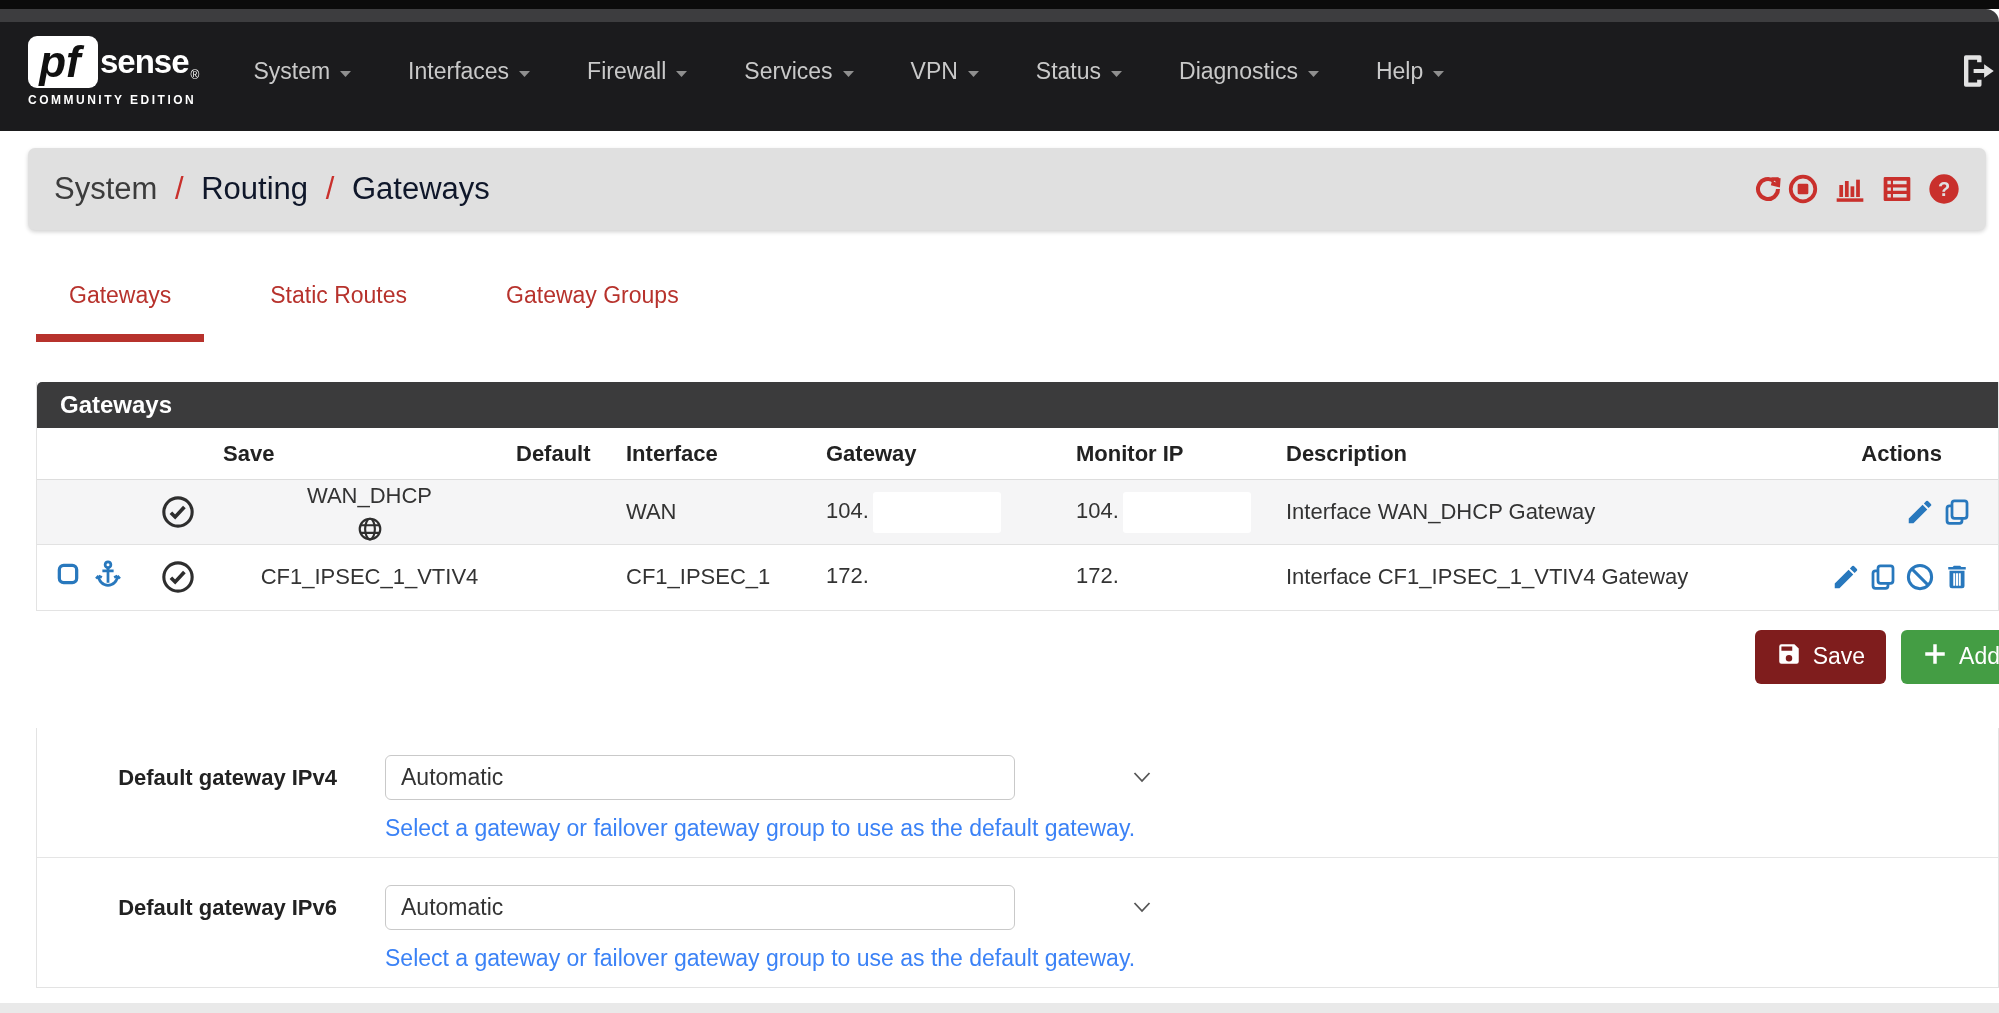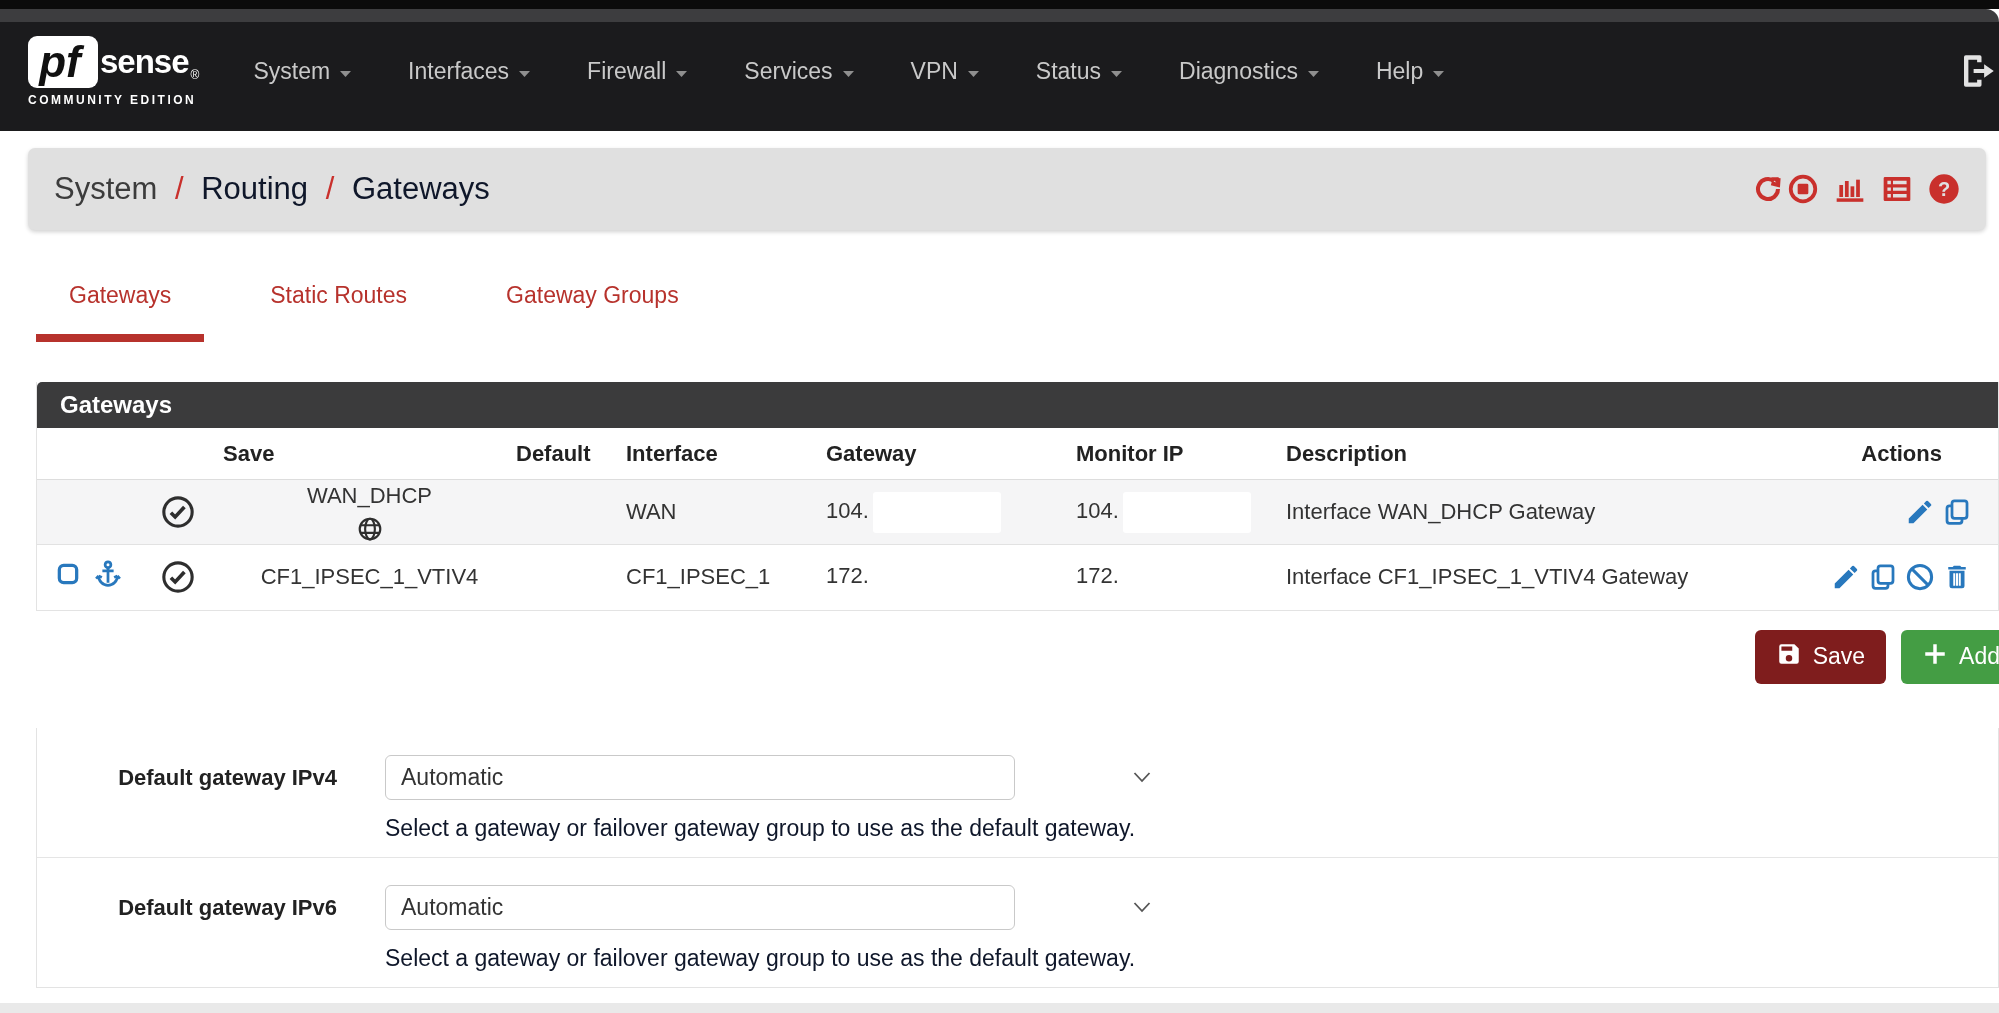--- a/index.html
+++ b/index.html
@@ -83,21 +83,21 @@
   .form-row { display:flex; padding:27px 0 15px 0; }
   .form-row + .form-row { border-top:1px solid #e5e5e5; }
   .form-label { width:300px; text-align:right; font-weight:bold; font-size:22px; color:#222;
     padding-top:10px; }
   .form-field { margin-left:48px; }
   .select-wrap { position:relative; width:782px; }
   select.dg-select { width:630px; height:45px; font-size:23px; color:#333; padding:0 40px 0 15px;
     border:1px solid #c9c9c9; border-radius:6px; background:#fff; appearance:none;
     -webkit-appearance:none; font-family:"Liberation Sans", sans-serif; }
   .sel-chev { position:absolute; right:16px; top:14px; color:#555; pointer-events:none; }
-  .help-text { margin-top:15px; color:#0f172a; font-size:23px; }
+  .help-text { margin-top:15px; color:#3b82f6; font-size:23px; }
 
   .bottom-strip { position:absolute; left:0; bottom:0; width:1999px; height:10px;
     background:#e9e9e9; }
 </style>
 </head>
 <body>
 
 <div class="top-black"></div>
 <div class="top-gray"></div>
 

